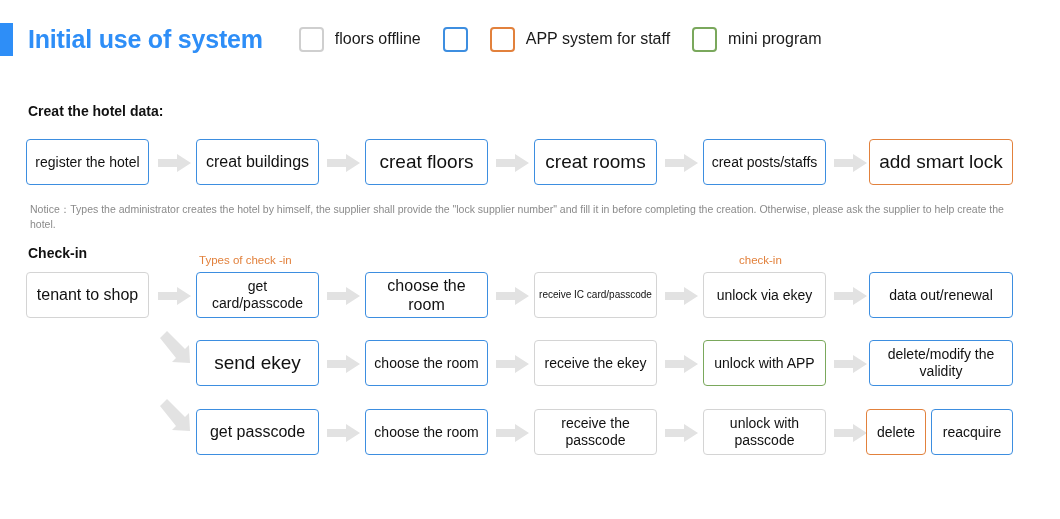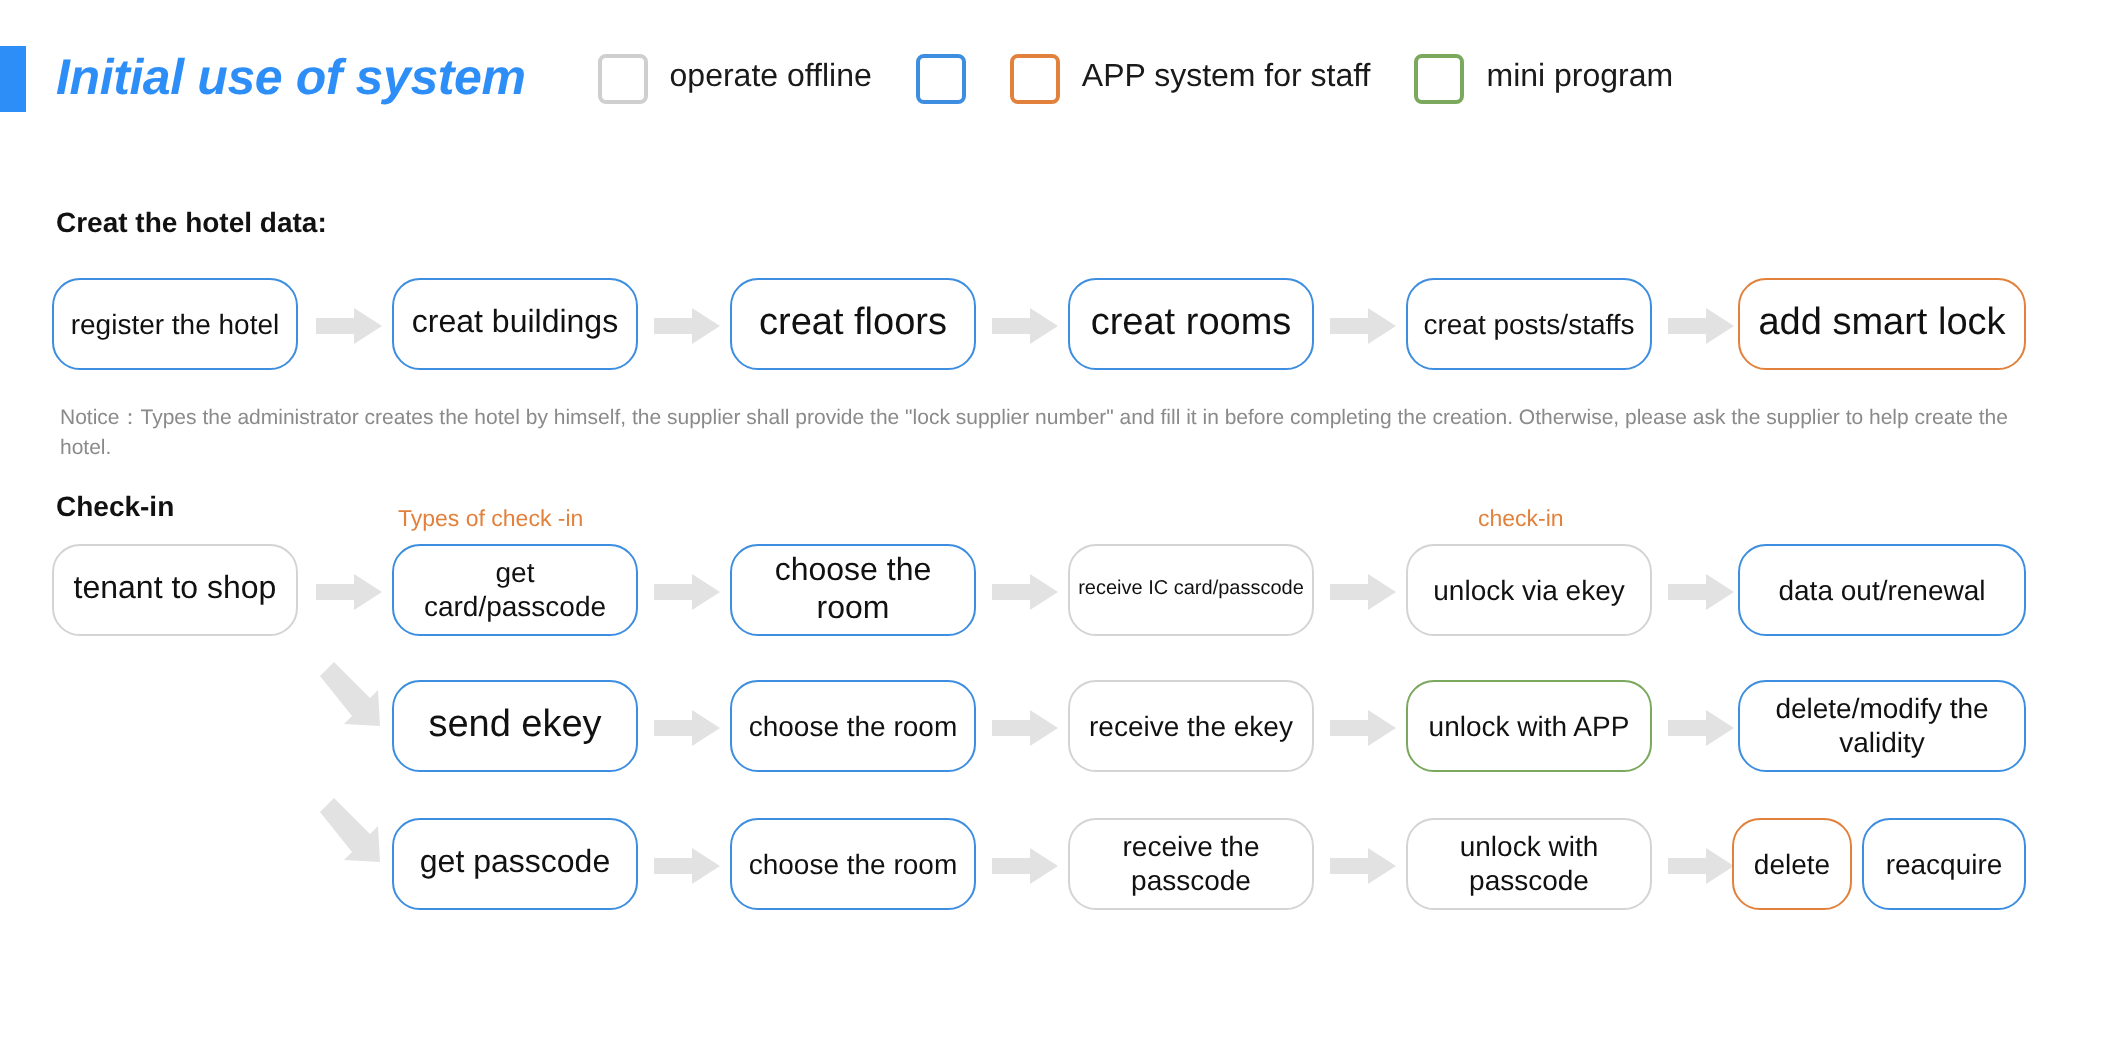--- a/index.html
+++ b/index.html
@@ -33,21 +33,20 @@
     margin-left: 0px;
     flex: none;
   }
   .page-title {
     font-size: 25px;
     font-weight: bold;
     color: #2e8ef7;
     margin-left: 15px;
     white-space: nowrap;
     letter-spacing: -0.2px;
-    font-style: italic;
   }
   .legend {
     display: flex;
     align-items: center;
     margin-left: 36px;
     flex: 1;
   }
   .legend-item {
     display: flex;
     align-items: center;
@@ -75,21 +74,21 @@
     font-weight: bold;
     color: #111;
     white-space: nowrap;
   }
 
   
   .box {
     position: absolute;
     box-sizing: border-box;
     border: 1.6px solid #3d8ee0;
-    border-radius: 14px;
+    border-radius: 4px;
     background: #ffffff;
     display: flex;
     align-items: center;
     justify-content: center;
     text-align: center;
     line-height: 1.2;
     color: #111;
     padding: 2px 4px;
   }
   .box.gray   { border-color: #d4d4d4; }
@@ -136,21 +135,21 @@
 </head>
 <body>
 
 <div class="header">
   <div class="accent-bar"></div>
   <div class="page-title">Initial use of system</div>
 
   <div class="legend">
     <div class="legend-item">
       <span class="legend-box" style="border-color:#cfcfcf"></span>
-      <span class="legend-label">operate offline</span>
+      <span class="legend-label">floors offline</span>
     </div>
     <div class="legend-item">
       <span class="legend-box" style="border-color:#3d8ee0"></span>
     </div>
     <div class="legend-item">
       <span class="legend-box" style="border-color:#e2813c"></span>
       <span class="legend-label">APP system for staff</span>
     </div>
     <div class="legend-item">
       <span class="legend-box" style="border-color:#7aa85c"></span>

